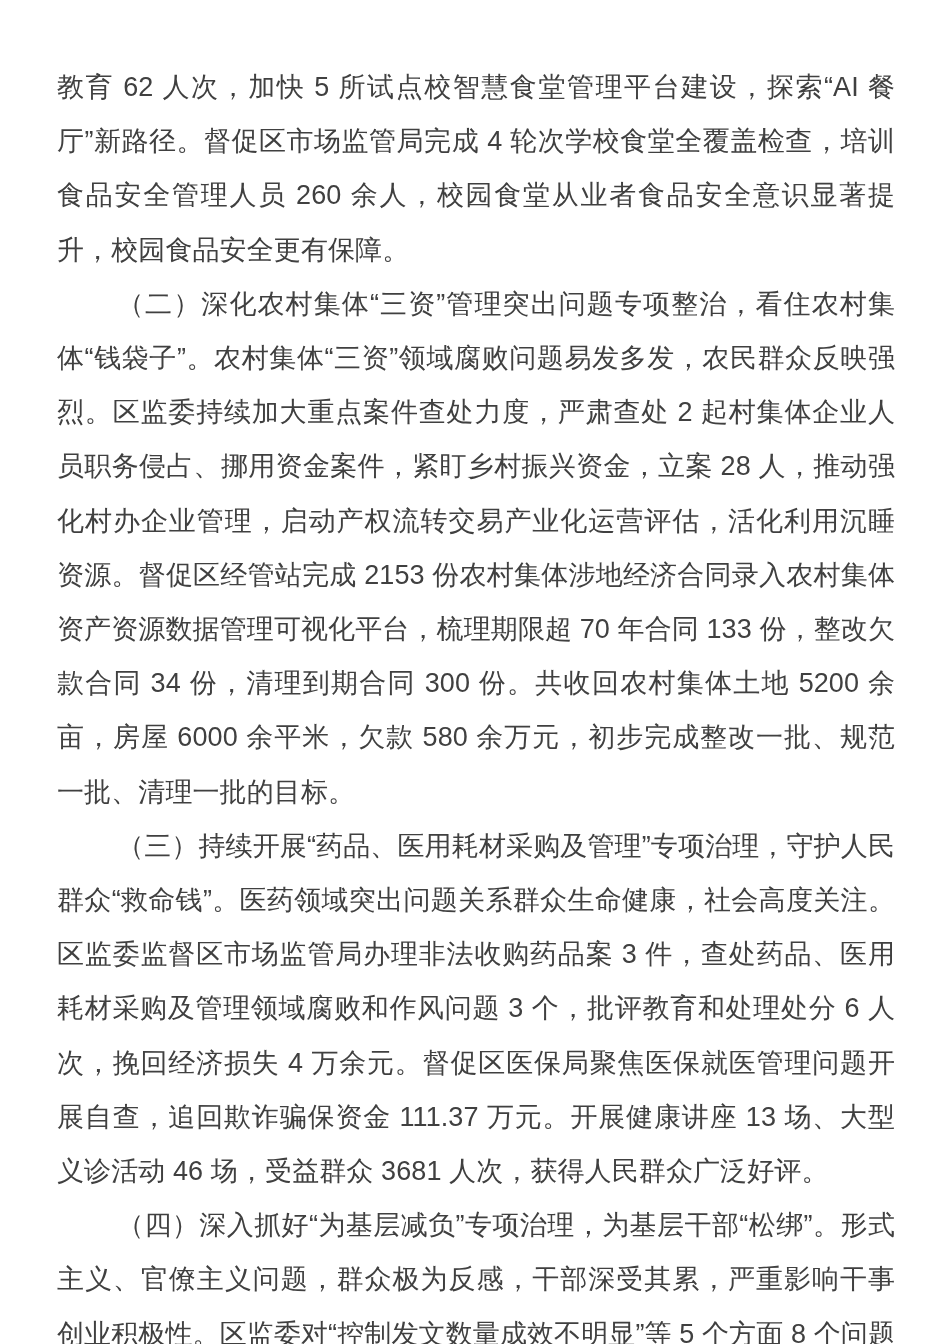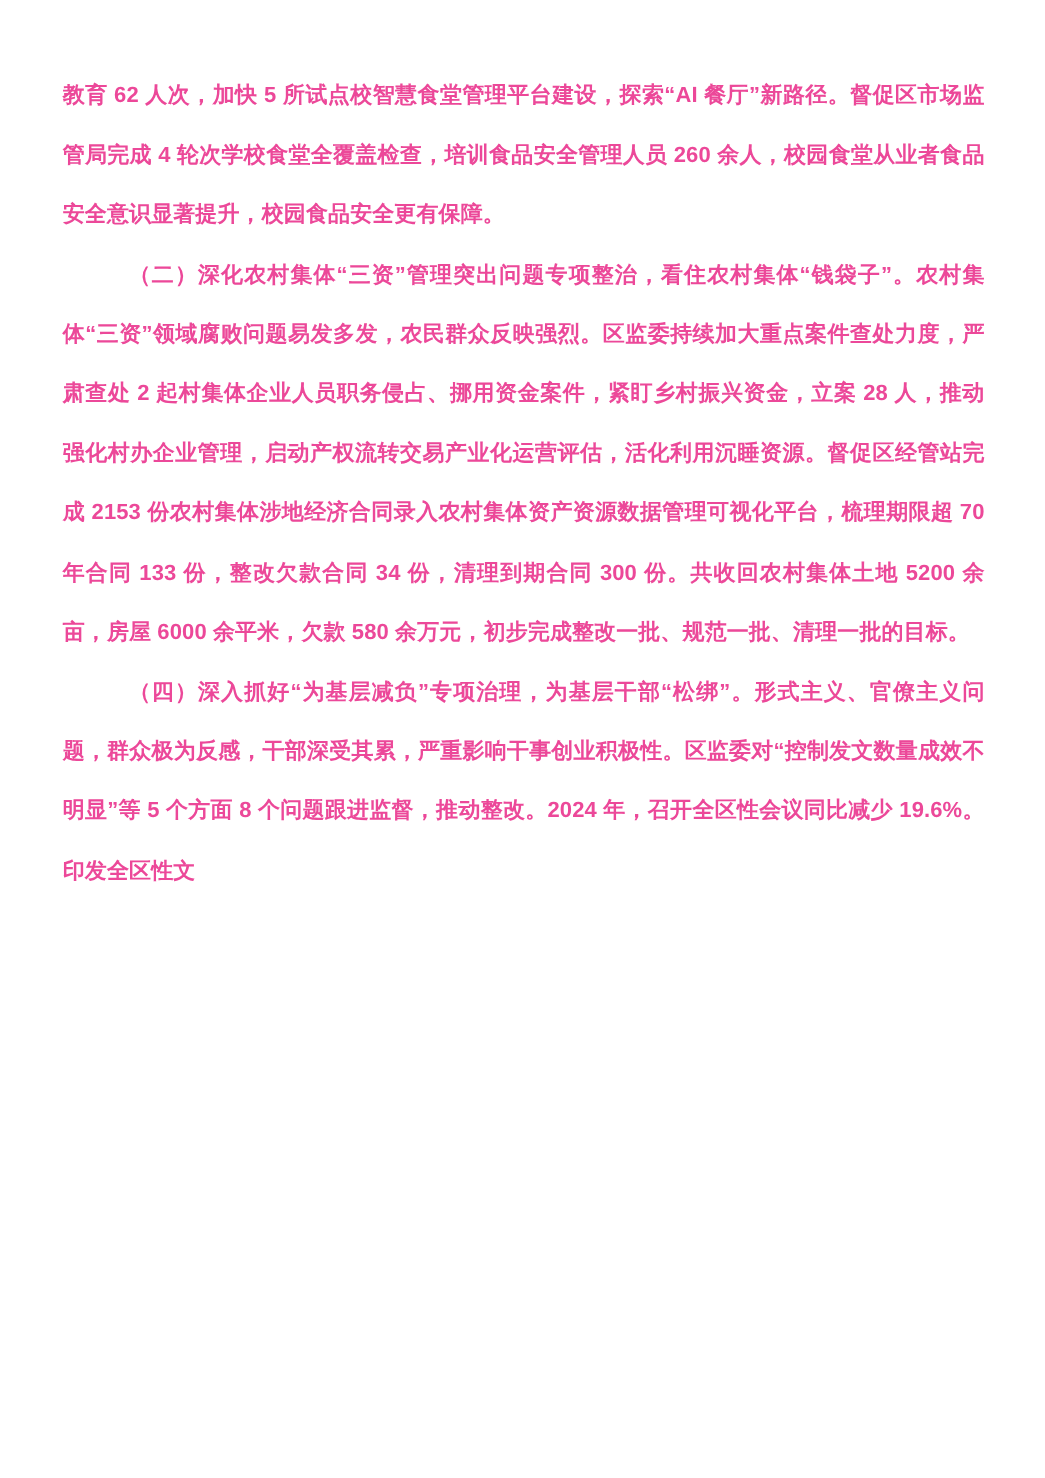--- a/index.html
+++ b/index.html
@@ -20,28 +20,28 @@
     box-sizing: border-box;
   }
   .doc-body {
     position: absolute;
     left: 57px;
     top: 60px;
     width: 838px;
   }
   .para {
     margin: 0 0 0 0;
-    color: #ec4899;
-    font-size: 20px;
+    color: #404040;
+    font-size: 27px;
     line-height: 54.2px;
     letter-spacing: 0.1px;
     text-align: justify;
     text-justify: inter-ideograph;
     word-break: break-all;
-    font-weight: 700;
+    font-weight: 400;
     
     -webkit-font-smoothing: antialiased;
   }
   .para.indent {
     text-indent: 60px;
   }
   
   .para:last-child {
     text-align-last: left;
   }
@@ -49,17 +49,18 @@
 </head>
 <body>
 
 <div class="page">
   <div class="doc-body">
 
     <p class="para">教育 62 人次，加快 5 所试点校智慧食堂管理平台建设，探索“AI 餐厅”新路径。督促区市场监管局完成 4 轮次学校食堂全覆盖检查，培训食品安全管理人员 260 余人，校园食堂从业者食品安全意识显著提升，校园食品安全更有保障。</p>
 
     <p class="para indent">（二）深化农村集体“三资”管理突出问题专项整治，看住农村集体“钱袋子”。农村集体“三资”领域腐败问题易发多发，农民群众反映强烈。区监委持续加大重点案件查处力度，严肃查处 2 起村集体企业人员职务侵占、挪用资金案件，紧盯乡村振兴资金，立案 28 人，推动强化村办企业管理，启动产权流转交易产业化运营评估，活化利用沉睡资源。督促区经管站完成 2153 份农村集体涉地经济合同录入农村集体资产资源数据管理可视化平台，梳理期限超 70 年合同 133 份，整改欠款合同 34 份，清理到期合同 300 份。共收回农村集体土地 5200 余亩，房屋 6000 余平米，欠款 580 余万元，初步完成整改一批、规范一批、清理一批的目标。</p>
 
+    <p class="para indent">（三）持续开展“药品、医用耗材采购及管理”专项治理，守护人民群众“救命钱”。医药领域突出问题关系群众生命健康，社会高度关注。区监委监督区市场监管局办理非法收购药品案 3 件，查处药品、医用耗材采购及管理领域腐败和作风问题 3 个，批评教育和处理处分 6 人次，挽回经济损失 4 万余元。督促区医保局聚焦医保就医管理问题开展自查，追回欺诈骗保资金 111.37 万元。开展健康讲座 13 场、大型义诊活动 46 场，受益群众 3681 人次，获得人民群众广泛好评。</p>
 
     <p class="para indent">（四）深入抓好“为基层减负”专项治理，为基层干部“松绑”。形式主义、官僚主义问题，群众极为反感，干部深受其累，严重影响干事创业积极性。区监委对“控制发文数量成效不明显”等 5 个方面 8 个问题跟进监督，推动整改。2024 年，召开全区性会议同比减少 19.6%。印发全区性文</p>
 
   </div>
 </div>
 
 </body></html>

